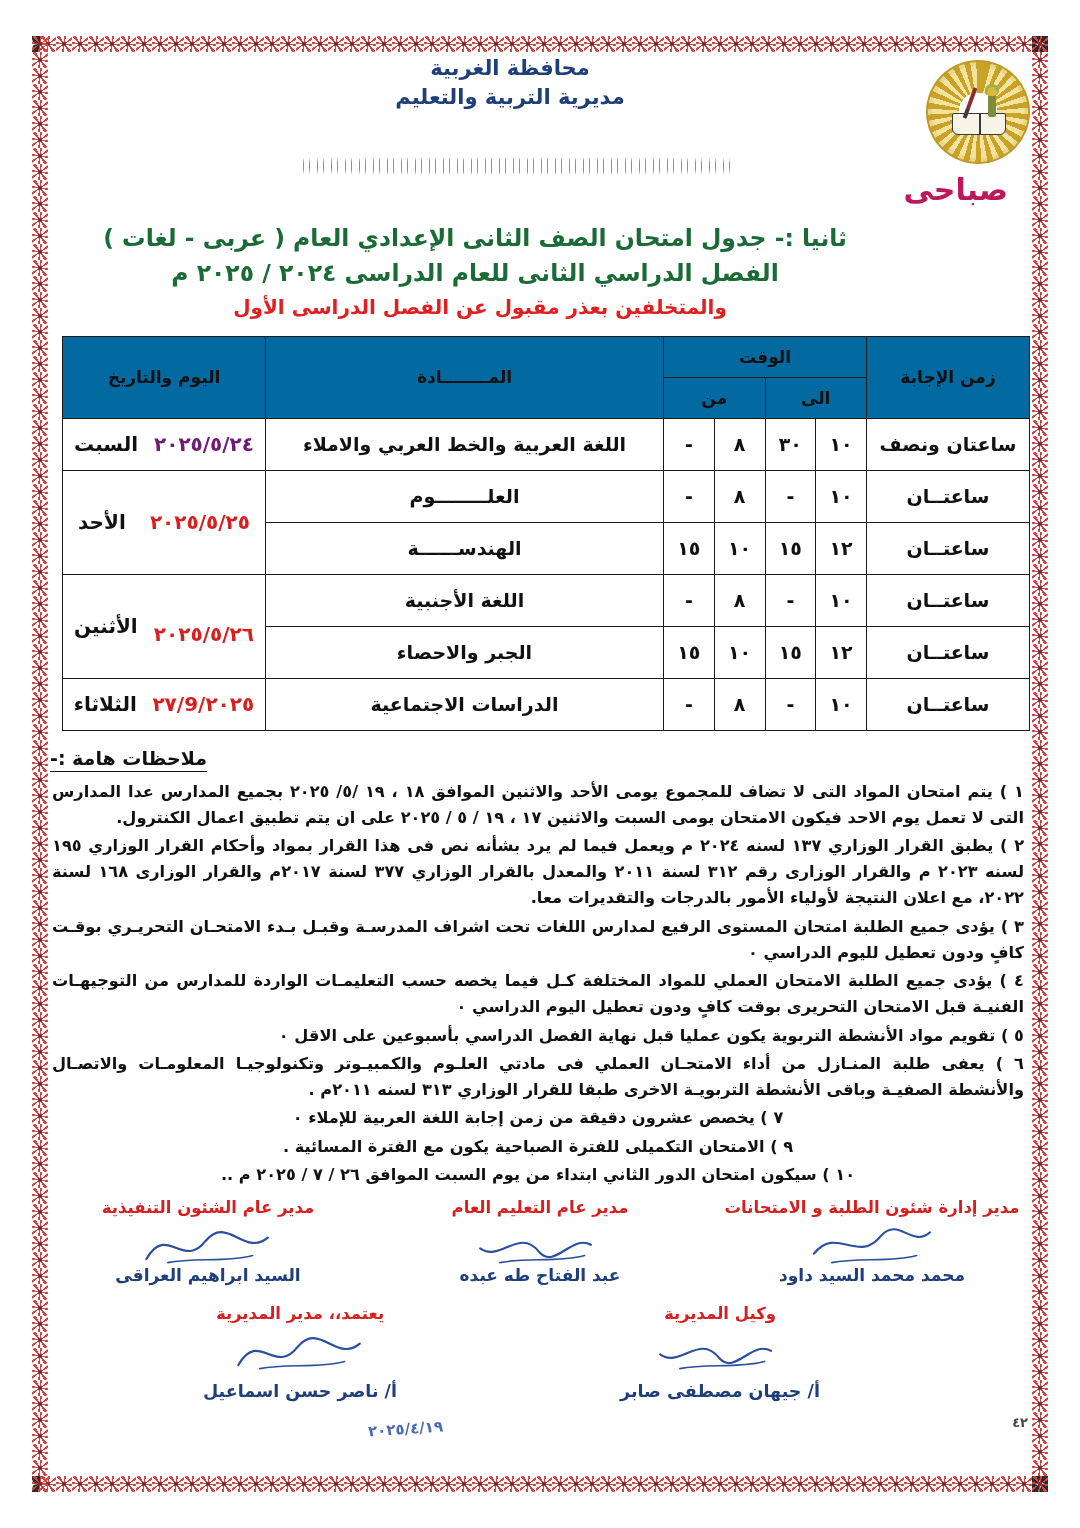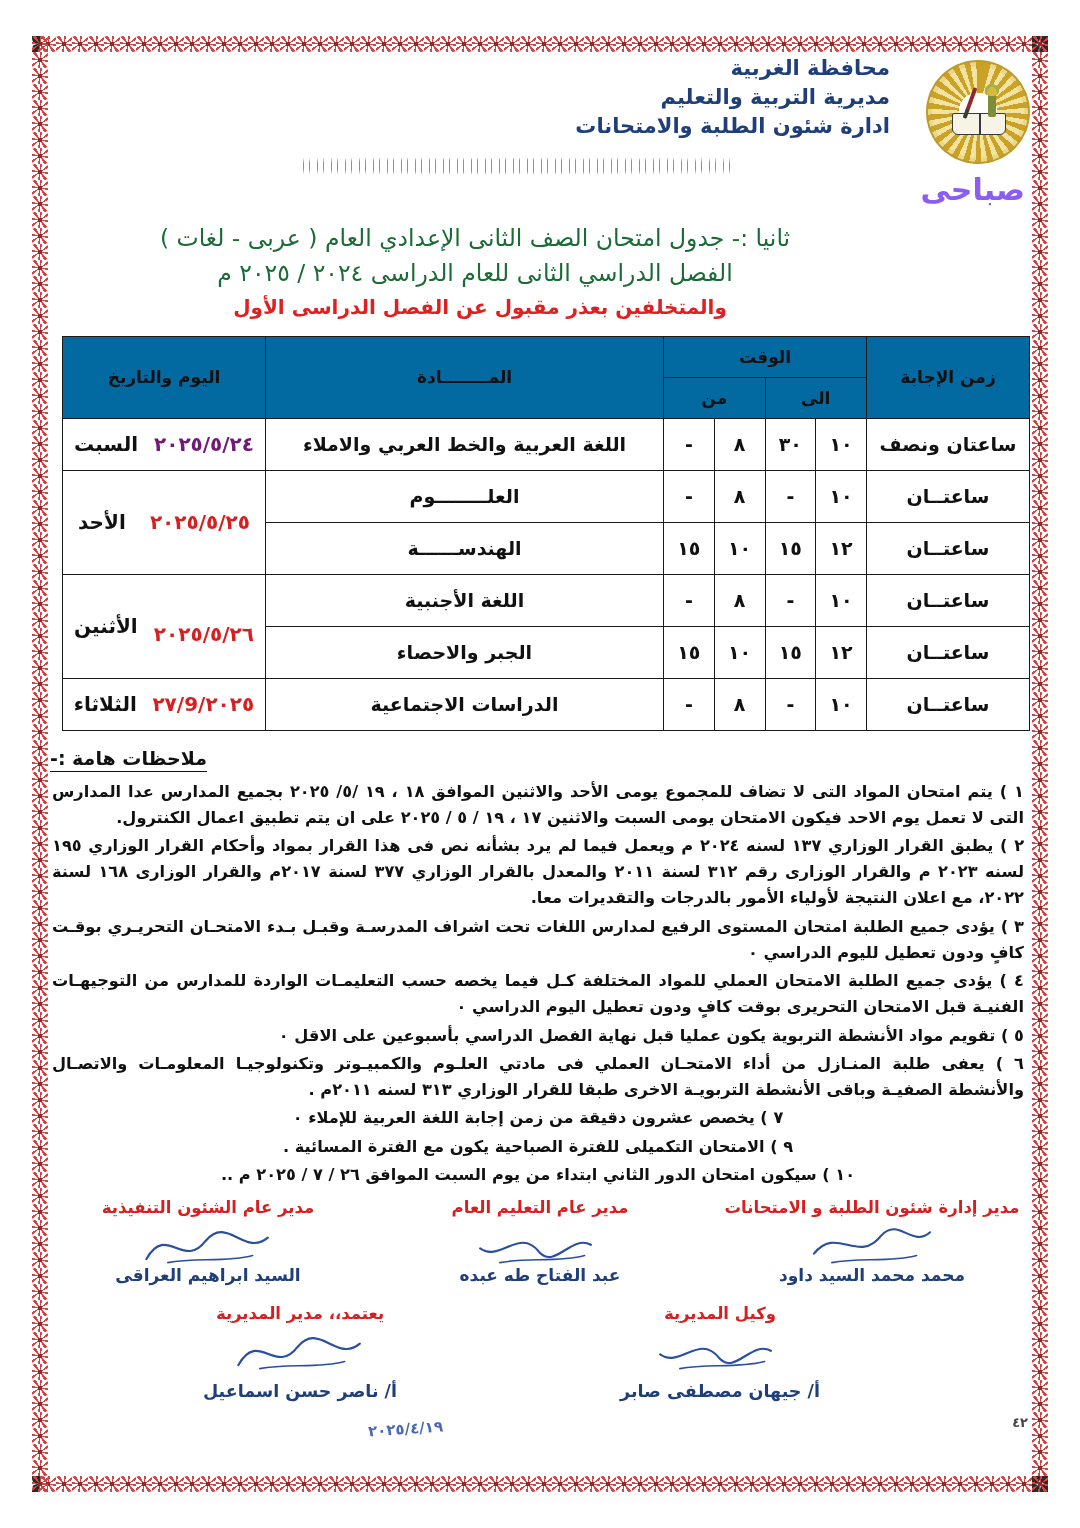--- a/index.html
+++ b/index.html
@@ -109,47 +109,48 @@
     border-radius:50% 50% 40% 40%;
   }
   .logo-ring-text{
     position:absolute;inset:0;border-radius:50%;
     box-shadow:0 0 0 6px rgba(201,162,39,.18) inset;
   }
 
   .org{
     position:absolute;right:140px;top:0;
     width:760px;
+    text-align:center;
     color:#1f3f7a;
     font-weight:700;
     line-height:1.38;
   }
   .org div{font-size:21px;letter-spacing:0px;}
   .org .l1{font-size:21px;}
   .org .l2{font-size:21px;}
   .org .l3{font-size:21px;}
 
   .flourish{
     position:absolute;right:300px;top:104px;width:430px;height:16px;
     background:repeating-linear-gradient(90deg,
       transparent 0 3px,#6b6b6b 3px 4px,transparent 4px 9px,
       #6b6b6b 9px 10px,transparent 10px 14px);
     opacity:.75;
     -webkit-mask-image:radial-gradient(ellipse 100% 60% at 50% 50%,#000 55%,transparent 100%);
     mask-image:radial-gradient(ellipse 100% 60% at 50% 50%,#000 55%,transparent 100%);
   }
   .sabahy{
-    position:absolute;right:5px;top:118px;
-    color:#8b5cf6;font-weight:700;font-size:30px;
+    position:absolute;right:22px;top:118px;
+    color:#be185d;font-weight:700;font-size:30px;
   }
 
   
   .titles{margin-top:2px;text-align:center;}
   .t-main,.t-sub{
-    color:#1a6b35;font-weight:400;font-size:23.5px;line-height:1.5;
+    color:#1a6b35;font-weight:700;font-size:23.5px;line-height:1.5;
     white-space:nowrap;
   }
   .t-main{padding-right:130px;}
   .t-sub{padding-right:130px;}
   .t-red{
     color:#e02020;font-weight:700;font-size:20px;line-height:1.5;
     padding-right:120px;
   }
 
   
@@ -578,21 +579,20 @@
       <div class="logo-inner">
         <div class="logo-book"></div>
         <div class="logo-pen"></div>
         <div class="logo-torch"></div>
       </div>
     </div>
 
     <div class="org">
       <div class="l1">محافظة الغربية</div>
       <div class="l2">مديرية التربية والتعليم</div>
-      <div class="l3">ادارة شئون الطلبة والامتحانات</div>
     </div>
 
     <div class="flourish"></div>
     <div class="sabahy">صباحى</div>
   </div>
 
   <div class="titles">
     <div class="t-main">ثانيا :- جدول امتحان الصف الثانى الإعدادي العام ( عربى - لغات )</div>
     <div class="t-sub">الفصل الدراسي الثانى للعام الدراسى ٢٠٢٤ / ٢٠٢٥ م</div>
     <div class="t-red">والمتخلفين بعذر مقبول عن الفصل الدراسى الأول</div>

